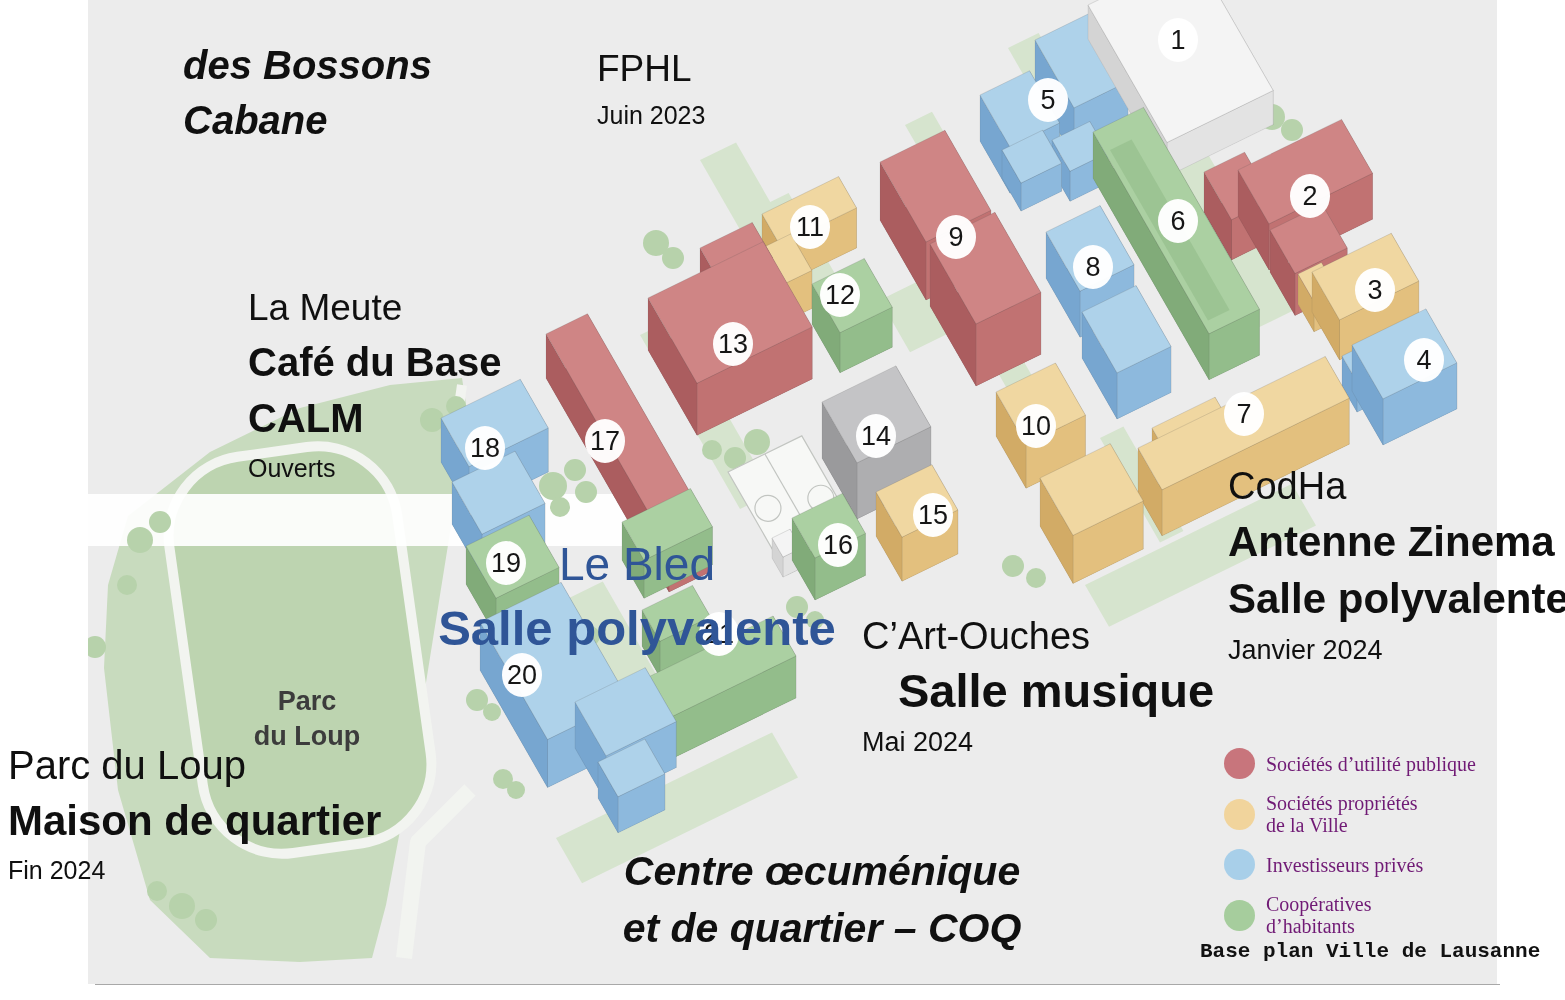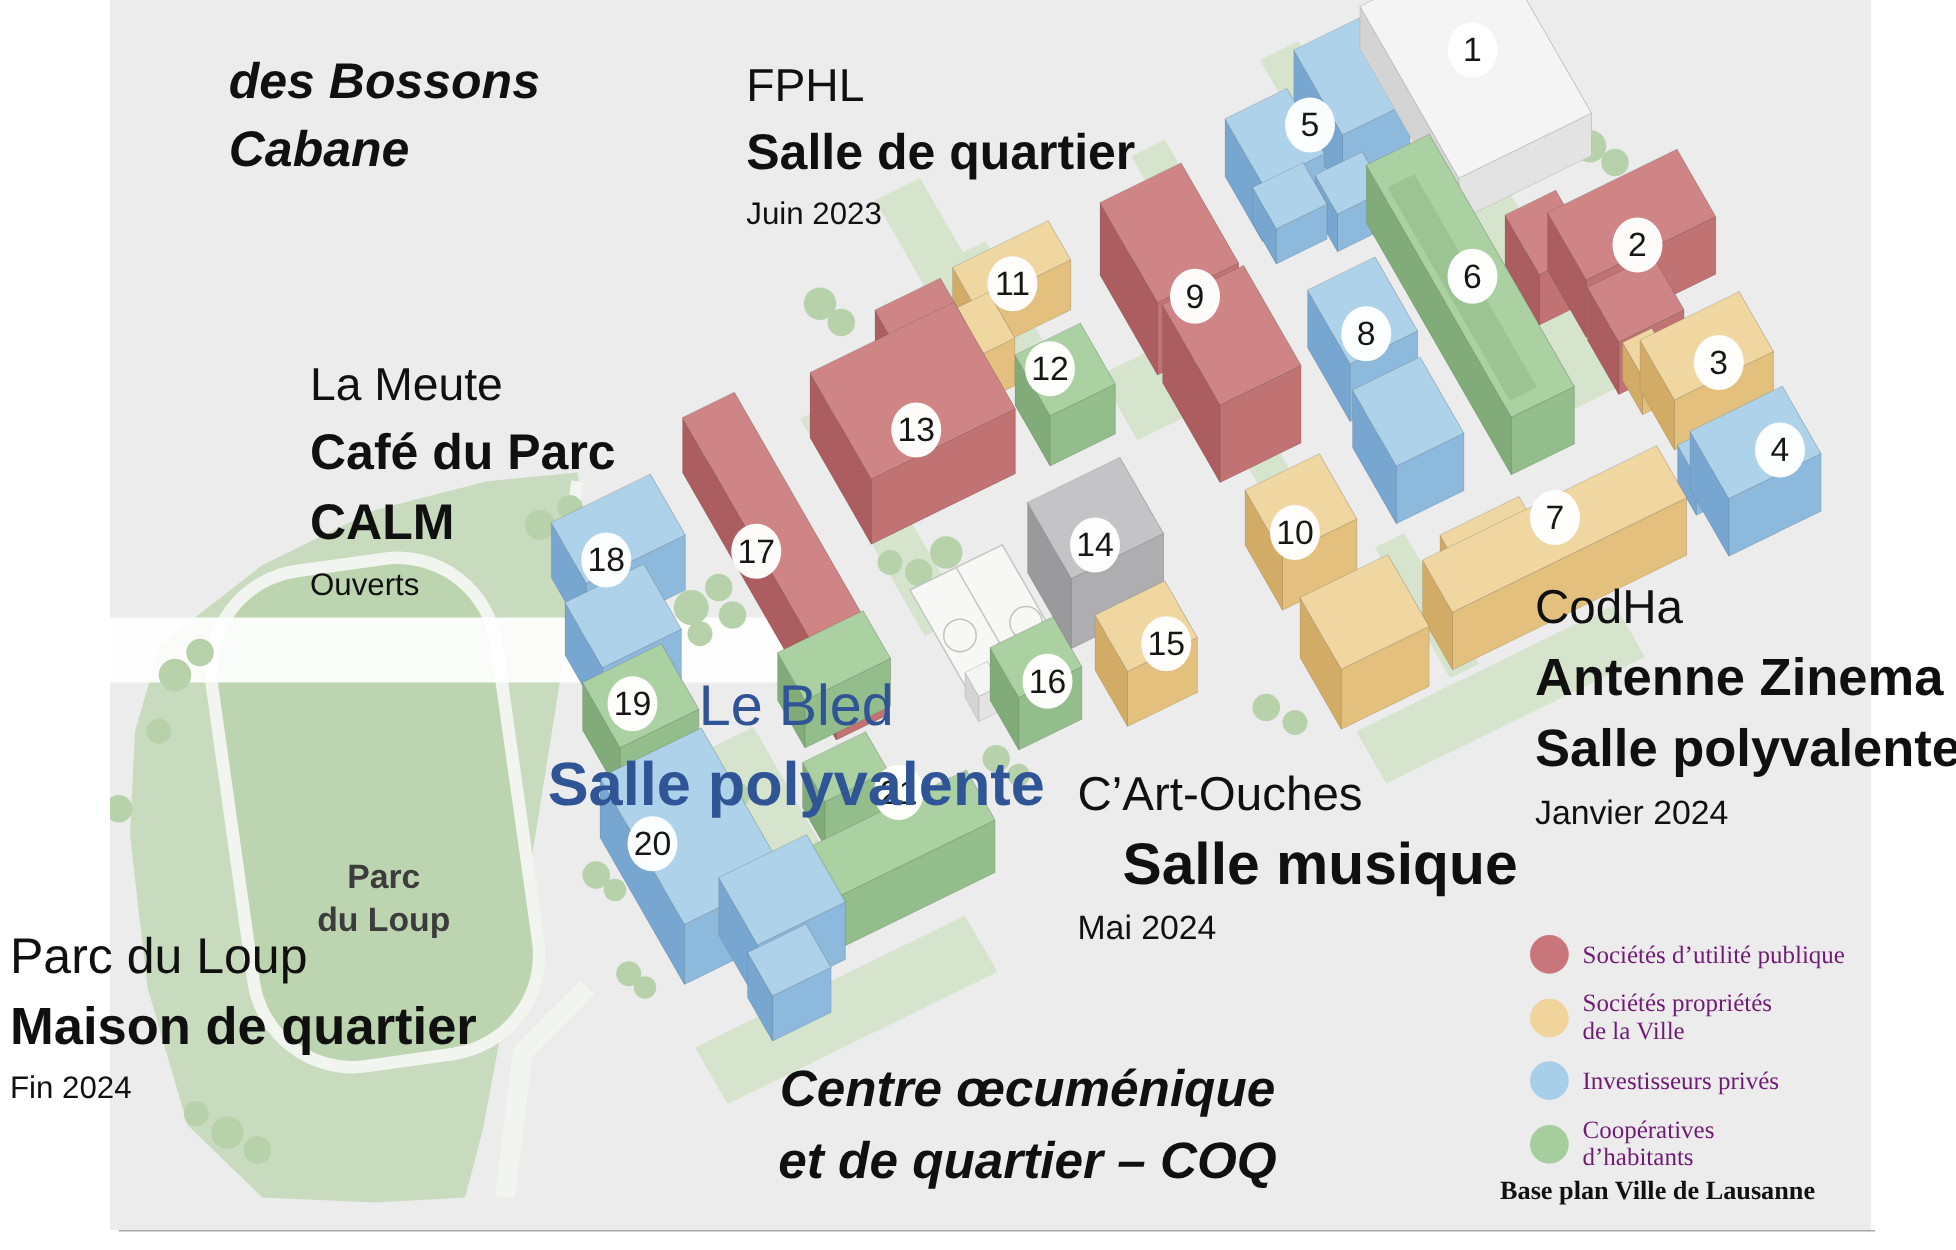--- a/index.html
+++ b/index.html
@@ -40,21 +40,21 @@
          font-size:41px;line-height:57px;}
   .a-parklabel{left:307px;top:684px;text-align:center;transform:translateX(-50%);
          font-size:27px;line-height:35px;font-weight:700;color:#3c3c3c;}
   
   .legend{position:absolute;left:1224px;top:748px;z-index:3;
           font-family:"Liberation Serif",serif;color:#701a75;}
   .lg-row{display:flex;align-items:center;margin-bottom:13px;}
   .lg-dot{width:31px;height:31px;border-radius:50%;flex:0 0 31px;margin-right:11px;}
   .lg-txt{font-size:20px;line-height:22px;}
   .lg-note{position:absolute;left:1200px;top:940px;z-index:3;
-           font-family:Liberation Serif, serif;font-weight:700;font-size:21px;color:#111;}
+           font-family:Liberation Mono, monospace;font-weight:700;font-size:21px;color:#111;}
 </style>
 </head>
 <body>
 
 <div id="stage">
   <svg id="map-svg" viewBox="0 0 1565 1000">
       <rect x="88" y="0" width="1412" height="984" fill="#ececec"></rect>
       <polygon points="128.0,516.0 210.0,452.0 300.0,408.0 390.0,385.0 462.0,378.0 470.0,430.0 452.0,520.0 436.0,620.0 420.0,720.0 402.0,820.0 386.0,905.0 372.0,958.0 300.0,962.0 210.0,958.0 150.0,900.0 118.0,790.0 104.0,668.0 108.0,585.0" fill="#c8dbbe"></polygon>
       <rect x="185" y="450" width="230" height="400" rx="80" fill="#bdd4b0" stroke="#f2f4f0" stroke-width="10" transform="rotate(-8 300 650)"></rect>
       <path d="M452,455 L462,385" stroke="#f2f4f0" stroke-width="10" fill="none"></path>
@@ -360,27 +360,26 @@
       <line x1="95" y1="984.5" x2="1500" y2="984.5" stroke="#a8a8a8" stroke-width="1.2"></line>
     </svg>
 
   <div class="ann a-cabane bi">
     <div>des Bossons</div>
     <div>Cabane</div>
   </div>
 
   <div class="ann a-fphl">
     <div class="l1 reg">FPHL</div>
-    <div class="l2 bold">Salle de quartier</div>
     <div class="l3 reg">Juin 2023</div>
   </div>
 
   <div class="ann a-meute">
     <div class="l1 reg">La Meute</div>
-    <div class="l2 bold">Café du Parc</div>
+    <div class="l2 bold">Café du Base</div>
     <div class="l3 bold">CALM</div>
     <div class="l4 reg">Ouverts</div>
   </div>
 
   <div class="ann a-bled">
     <div class="l1">Le Bled</div>
     <div class="l2">Salle polyvalente</div>
   </div>
 
   <div class="ann a-codha">

